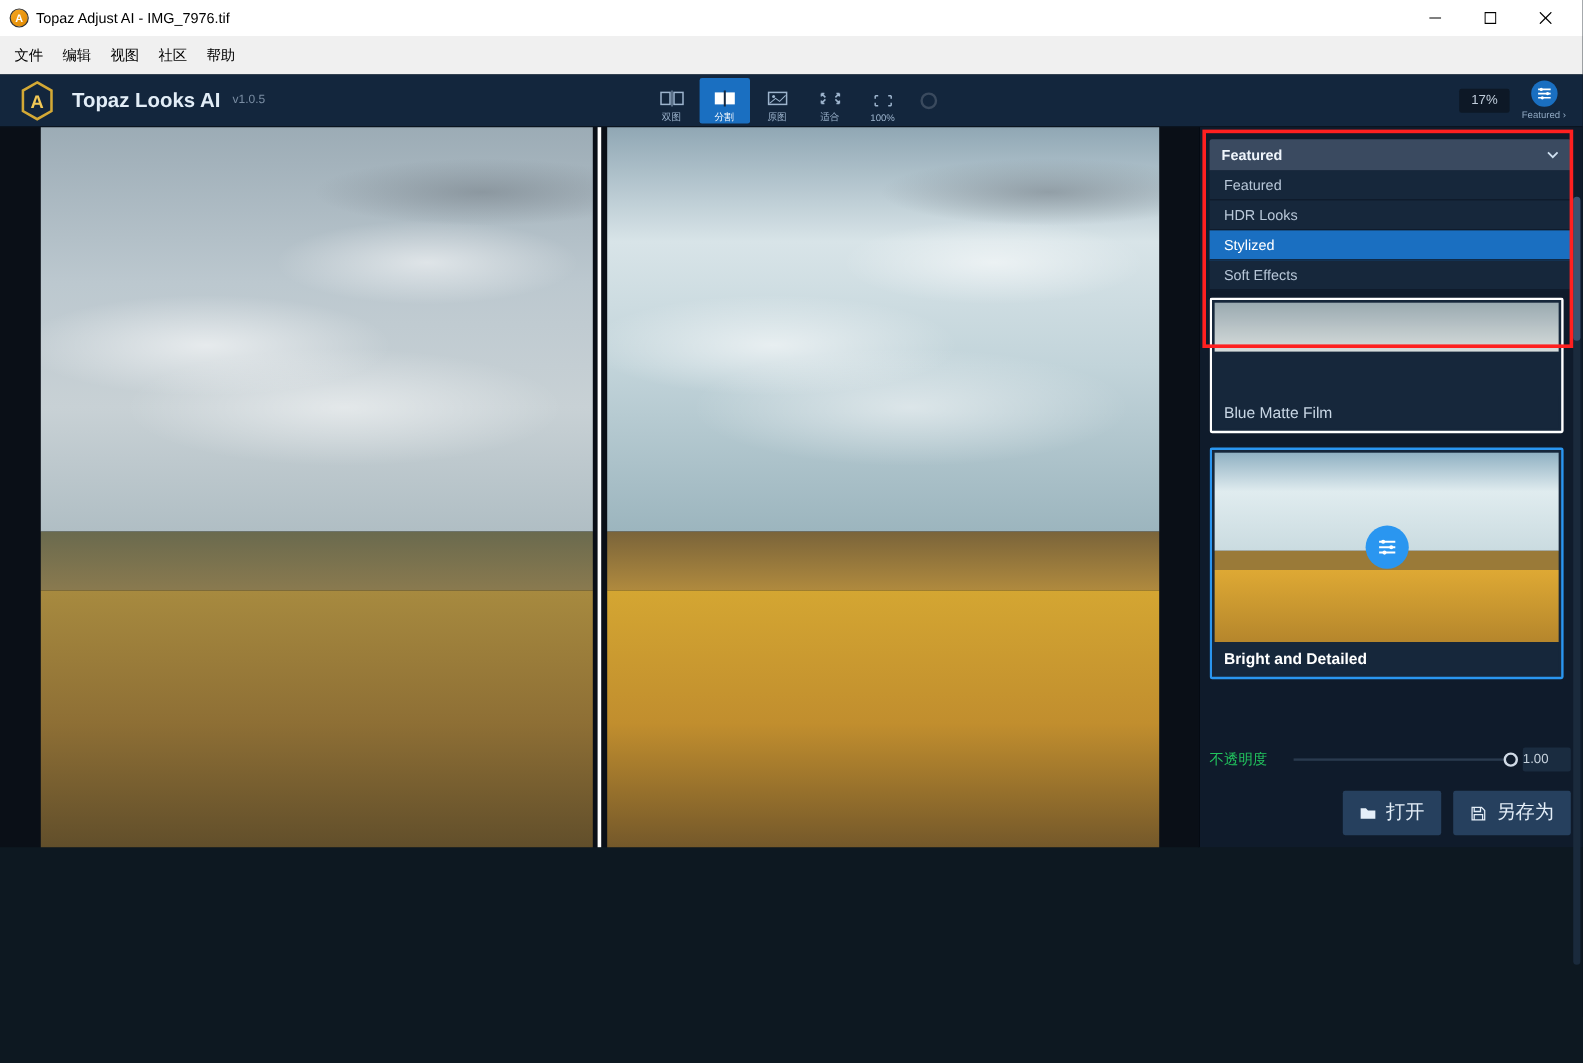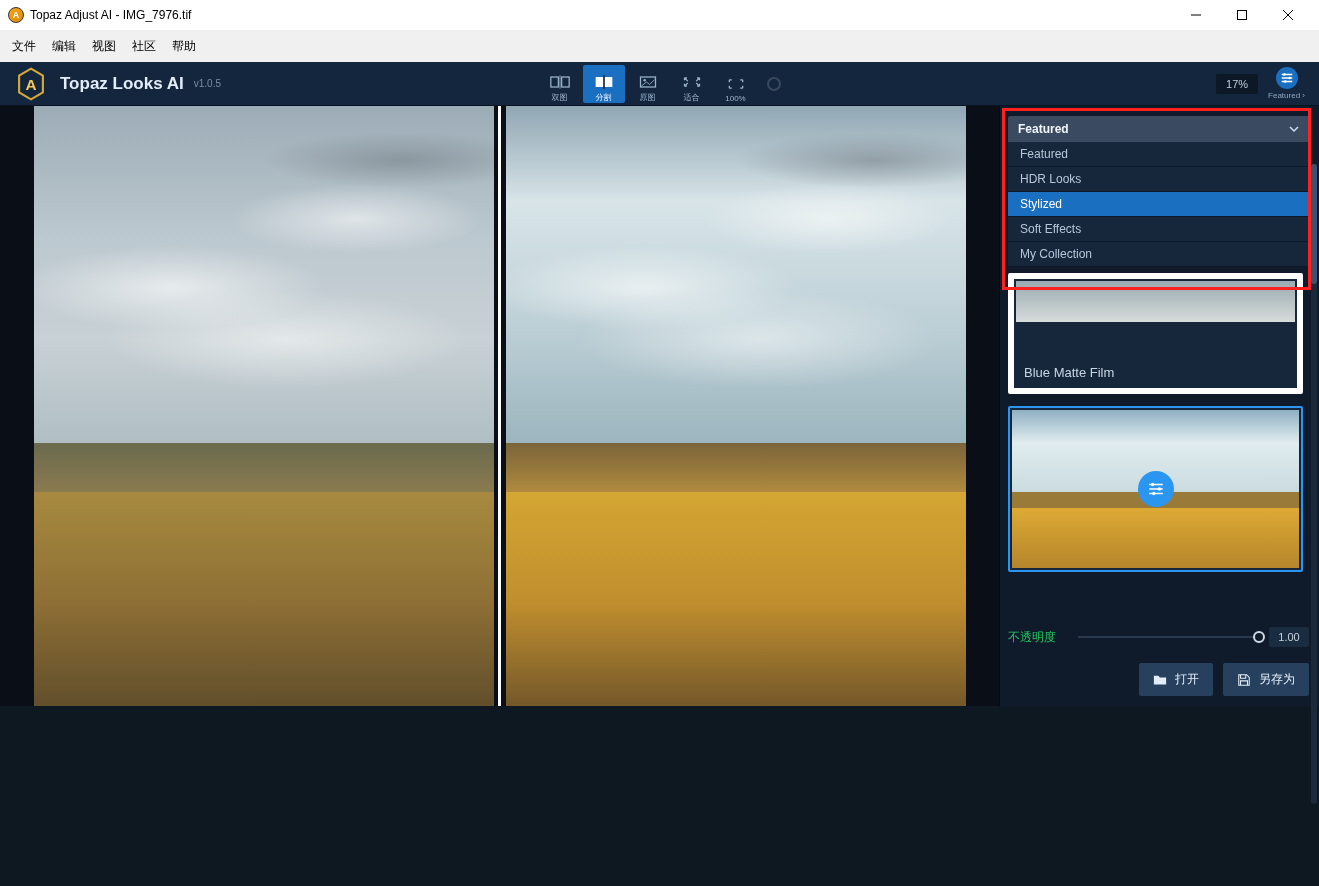--- a/index.html
+++ b/index.html
@@ -251,21 +251,21 @@
 }
 .dropdown-item.hover { background: #1a6fc1; color: #fff; }
 .presets-scroll {
   flex: 1;
   overflow-y: auto;
   margin-top: 6px;
   padding-right: 6px;
 }
 .preset-card {
   background: #16273b;
-  border: 6px solid #ffffff;
+  border: 2px solid #ffffff;
   border-radius: 2px;
   margin-bottom: 12px;
   padding: 2px;
 }
 .preset-card.selected { border: 2px solid #2a96f0; }
 .preset-thumb {
   width: 100%;
   height: 158px;
   display: flex;
   flex-direction: column;
@@ -322,39 +322,39 @@
   top: 50%;
   transform: translate(50%, -50%);
   width: 12px;
   height: 12px;
   border: 2px solid #d0dae6;
   border-radius: 50%;
   background: #0f1b2b;
 }
 .slider-value {
   width: 40px;
-  text-align: center;
+  text-align: left;
   background: #1a2c40;
   padding: 4px 0;
   font-size: 11px;
   border-radius: 2px;
 }
 .footer-buttons {
   display: flex;
   gap: 10px;
   justify-content: flex-end;
   padding-top: 6px;
 }
 .ft-btn {
   background: #26405e;
   padding: 8px 14px;
   display: flex;
   align-items: center;
   gap: 8px;
-  font-size: 12px;
+  font-size: 16px;
   color: #e4eef8;
   border-radius: 2px;
   cursor: pointer;
 }
 .ft-btn svg { width: 14px; height: 14px; }
 .sidebar-scrollbar {
   position: absolute;
   right: 2px;
   top: 58px;
   width: 6px;
@@ -498,21 +498,20 @@
       <span>Featured</span>
       <svg viewBox="0 0 10 10">
           <path d="M1 3 L5 7 L9 3" fill="none" stroke="#cfe0f0" stroke-width="1.5"></path>
         </svg>
     </div>
     <div class="dropdown-menu">
       <div class="dropdown-item">Featured</div>
       <div class="dropdown-item">HDR Looks</div>
       <div class="dropdown-item hover">Stylized</div>
       <div class="dropdown-item">Soft Effects</div>
-      <div class="dropdown-item">My Collection</div>
     </div>
 
     <div class="presets-scroll">
       <div class="preset-card">
         <div class="preset-thumb thumb-blue-matte partial">
             <div class="tsky"></div>
           </div>
         <div class="preset-label">Blue Matte Film</div>
       </div>
       <div class="preset-card selected">
@@ -522,20 +521,21 @@
             <div class="tfield"></div>
           <div class="adjust-icon">
             <svg viewBox="0 0 16 16" width="18" height="18">
                 <path d="M2 4 L14 4 M2 8 L14 8 M2 12 L14 12" stroke="#fff" stroke-width="1.5"></path>
                 <circle cx="5" cy="4" r="1.5" fill="#fff"></circle>
                 <circle cx="11" cy="8" r="1.5" fill="#fff"></circle>
                 <circle cx="6" cy="12" r="1.5" fill="#fff"></circle>
               </svg>
           </div>
         </div>
+        <div class="preset-label">Bright and Detailed</div>
       </div>
 
     </div>
 
     <div class="slider-row">
       <div class="slider-label">不透明度</div>
       <div class="slider-track">
         <div class="slider-thumb"></div>
       </div>
       <div class="slider-value">1.00</div>

